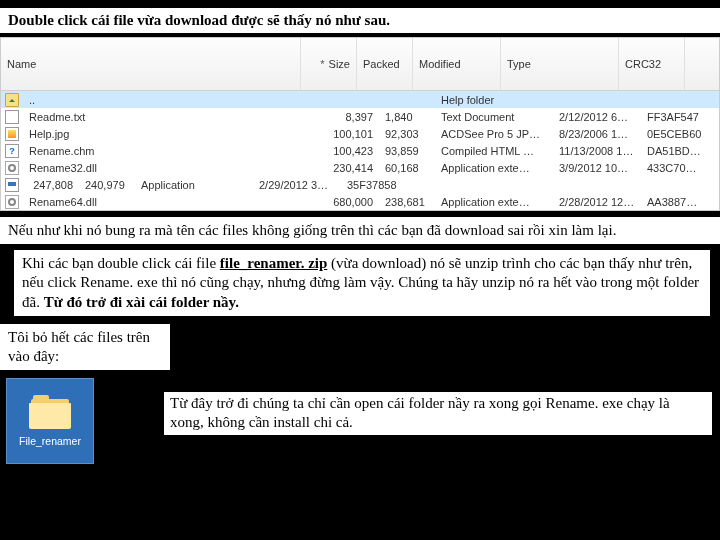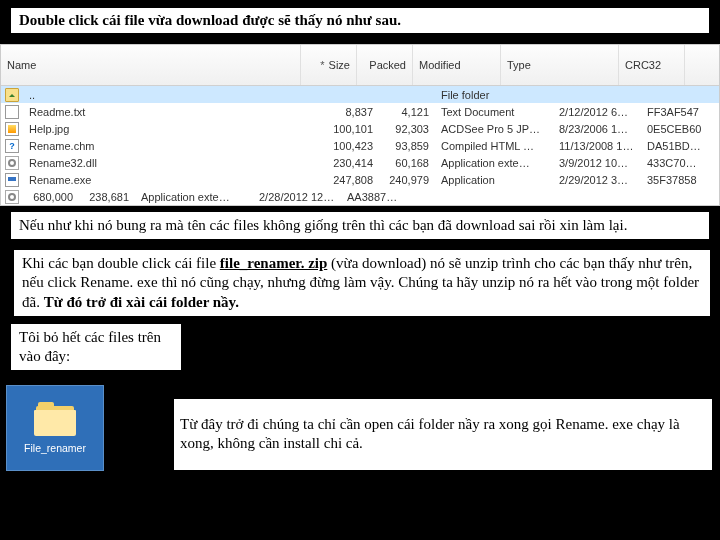--- a/index.html
+++ b/index.html
@@ -9,21 +9,21 @@
     background: #000;
     width: 720px;
     height: 540px;
     font-family: "Times New Roman", serif;
     color: #000;
     overflow: hidden;
   }
   .white-box {
     background: #fff;
     padding: 4px 8px;
-    margin: 11px;
+    margin: 0;
   }
   .instr1 { margin-top: 8px; font-size: 15px; font-weight: bold; }
   .instr2 { margin-top: 6px; font-size: 15px; font-weight: normal; line-height: 1.25; }
   .instr3 { margin: 6px 10px 0 14px; font-size: 15px; line-height: 1.3; }
   .instr4 { margin-top: 8px; font-size: 15px; line-height: 1.25; }
   .underline { text-decoration: underline; }
   .bold { font-weight: bold; }
 
   
   .explorer {
@@ -35,21 +35,21 @@
     border: 1px solid #ccc;
   }
   .exp-header {
     display: flex;
     background: linear-gradient(#fdfdfd,#f0f0f0);
     border-bottom: 1px solid #d0d0d0;
     font-size: 11px;
     color: #333;
   }
   .exp-header .col {
-    padding: 14px 6px;
+    padding: 20px 6px;
     border-right: 1px solid #e0e0e0;
     white-space: nowrap;
     overflow: hidden;
   }
   .hdr-asterisk { color:#555; margin-right:4px; }
   .row {
     display: flex;
     align-items: center;
     height: 17px;
     padding: 0 2px;
@@ -62,34 +62,34 @@
     flex-shrink: 0;
   }
   .row .cell {
     padding: 0 6px;
     white-space: nowrap;
     overflow: hidden;
     text-overflow: clip;
   }
   .col-name   { width: 300px; }
   .col-size   { width: 56px; text-align: right; }
-  .col-packed { width: 56px; text-align: right; }
+  .col-packed { width: 56px; }
   .col-type   { width: 118px; }
   .col-mod    { width: 88px; }
   .col-crc    { width: 66px; }
 
   
   .lower {
     display: flex;
     margin-top: 4px;
     align-items: flex-start;
   }
   .thumb-card {
     background: #2f6fb8;
-    width: 98px;
+    width: 88px;
     height: 86px;
     margin: 4px 0 0 6px;
     display: flex;
     flex-direction: column;
     align-items: center;
     justify-content: center;
     border: 1px solid #5a8fc8;
   }
   .folder-icon {
     width: 42px; height: 34px; position: relative;
@@ -98,21 +98,21 @@
   .folder-tab  { position:absolute; top:0; left:4px; width:16px; height:6px; background:#f3d06a; border-radius:2px 2px 0 0; }
   .folder-front{ position:absolute; left:0; right:0; bottom:0; height:26px; background:#ffe9a8; border-radius:1px 1px 2px 2px; }
   .thumb-label {
     color:#fff; font-family:"Segoe UI",Tahoma,sans-serif; font-size:10.5px;
     margin-top:6px;
   }
   .right-text {
     background:#fff;
     flex:1;
     margin: 18px 8px 0 70px;
-    padding: 16px 6px;
+    padding: 2px 6px;
     font-size:15px;
     line-height:1.3;
   }
 
   
   .ico-updir { background:#f8e08a; border:1px solid #caa33a; border-radius:1px; position:relative; }
   .ico-updir::after{content:"";position:absolute;left:3px;top:2px;border:3px solid transparent;border-bottom-color:#3a7f2c;}
   .ico-txt { background:#fff;border:1px solid #999; }
   .ico-jpg { background:#fff;border:1px solid #999;position:relative;}
   .ico-jpg::after{content:"";position:absolute;inset:2px;background:linear-gradient(#fd6,#f90);}
@@ -138,29 +138,29 @@
     <div class="col col-mod"><span>Modified</span></div>
     <div class="col col-type"><span>Type</span></div>
     <div class="col col-crc"><span>CRC32</span></div>
   </div>
   <div id="file-rows">
       <div class="row sel">
         <div class="icon ico-updir"></div>
         <div class="cell col-name">..</div>
         <div class="cell col-size"></div>
         <div class="cell col-packed"></div>
-        <div class="cell col-type">File folder</div>
+        <div class="cell col-type">Help folder</div>
         <div class="cell col-mod"></div>
         <div class="cell col-crc"></div>
       </div>
       <div class="row">
         <div class="icon ico-txt"></div>
         <div class="cell col-name">Readme.txt</div>
-        <div class="cell col-size">8,837</div>
-        <div class="cell col-packed">4,121</div>
+        <div class="cell col-size">8,397</div>
+        <div class="cell col-packed">1,840</div>
         <div class="cell col-type">Text Document</div>
         <div class="cell col-mod">2/12/2012 6…</div>
         <div class="cell col-crc">FF3AF547</div>
       </div>
       <div class="row">
         <div class="icon ico-jpg"></div>
         <div class="cell col-name">Help.jpg</div>
         <div class="cell col-size">100,101</div>
         <div class="cell col-packed">92,303</div>
         <div class="cell col-type">ACDSee Pro 5 JP…</div>
@@ -180,29 +180,29 @@
         <div class="icon ico-dll"></div>
         <div class="cell col-name">Rename32.dll</div>
         <div class="cell col-size">230,414</div>
         <div class="cell col-packed">60,168</div>
         <div class="cell col-type">Application exte…</div>
         <div class="cell col-mod">3/9/2012 10…</div>
         <div class="cell col-crc">433C70…</div>
       </div>
       <div class="row">
         <div class="icon ico-exe"></div>
-        <div class="cell col-name">Rename.exe</div>
         <div class="cell col-size">247,808</div>
         <div class="cell col-packed">240,979</div>
         <div class="cell col-type">Application</div>
         <div class="cell col-mod">2/29/2012 3…</div>
         <div class="cell col-crc">35F37858</div>
       </div>
       <div class="row">
         <div class="icon ico-dll"></div>
+        <div class="cell col-name">Rename64.dll</div>
         <div class="cell col-size">680,000</div>
         <div class="cell col-packed">238,681</div>
         <div class="cell col-type">Application exte…</div>
         <div class="cell col-mod">2/28/2012 12…</div>
         <div class="cell col-crc">AA3887…</div>
       </div>
     </div>
 </div>
 
 <div class="white-box instr2">

